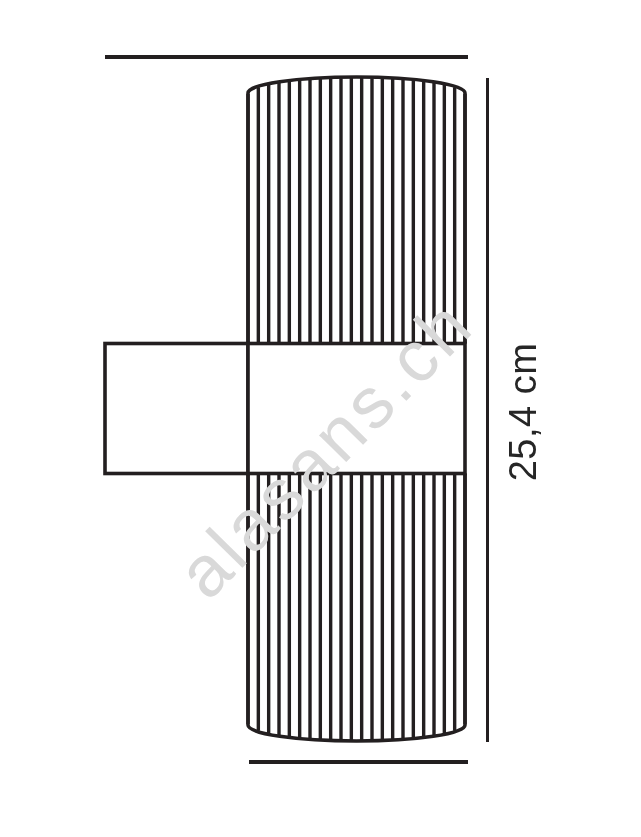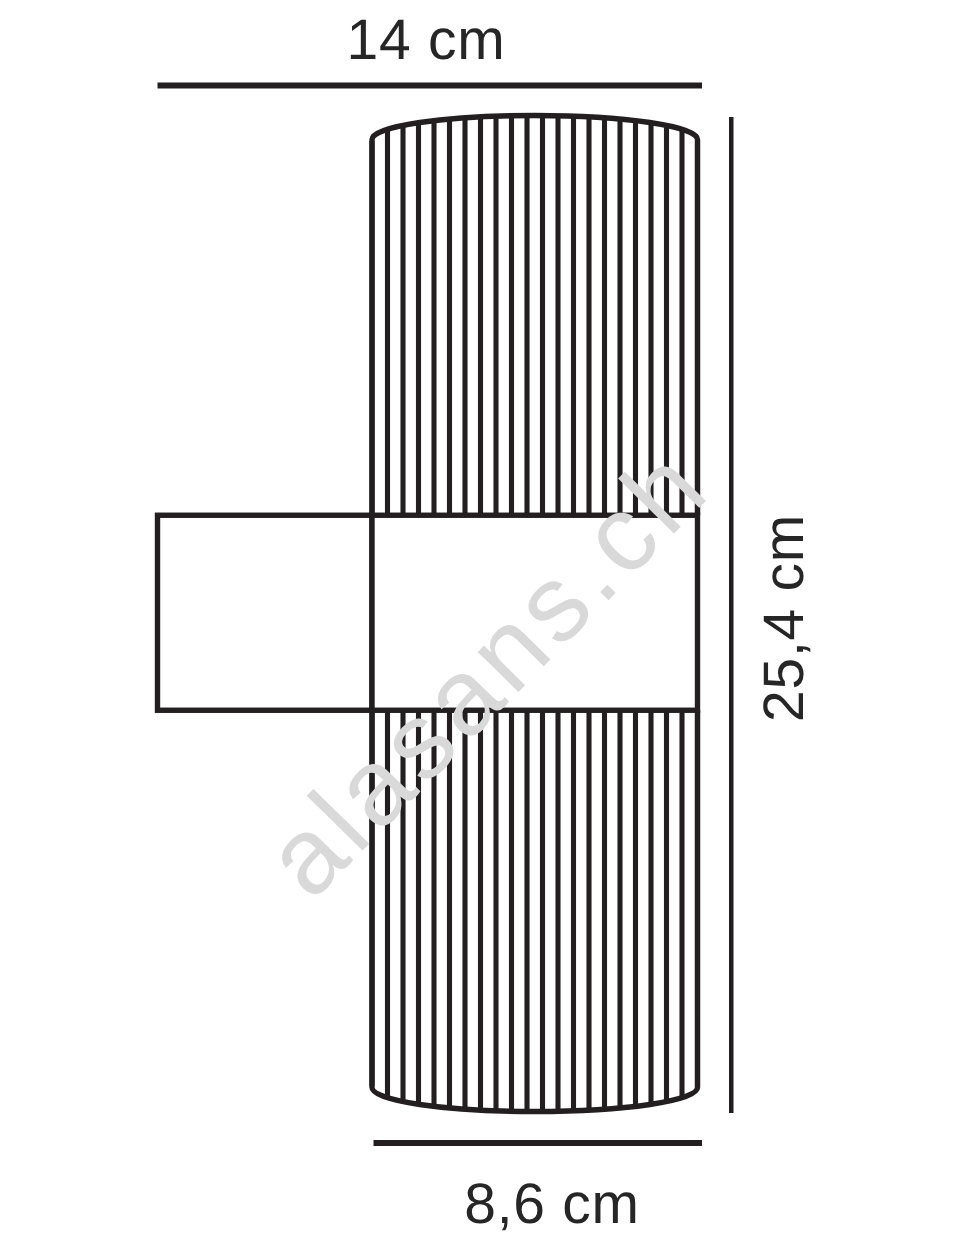--- a/index.html
+++ b/index.html
@@ -111,19 +111,17 @@
       <path d="M 248 473.5 L 248 725 A 108.5 16 0 0 0 465 725 L 465 473.5" fill="none" stroke="#231f20" stroke-width="3.6"></path>
       <rect x="105" y="343.5" width="143" height="130" fill="#ffffff" stroke="#231f20" stroke-width="3.6"></rect>
       <rect x="248" y="343.5" width="217" height="130" fill="#ffffff" stroke="#231f20" stroke-width="3.6"></rect>
       <line x1="105" y1="57" x2="468" y2="57" stroke="#231f20" stroke-width="4"></line>
       <line x1="249" y1="762" x2="468" y2="762" stroke="#231f20" stroke-width="4"></line>
       <line x1="487.5" y1="78" x2="487.5" y2="742" stroke="#231f20" stroke-width="3"></line>
     </svg>
 
   <div class="watermark" style="color: rgb(217, 217, 217);">alasans.ch</div>
 
-  <div class="dim-label top" style="color: rgb(38, 38, 38);">14 cm</div>
 
   <div class="dim-label right" style="color: rgb(38, 38, 38);">25,4 cm</div>
 
-  <div class="dim-label bottom" style="color: rgb(38, 38, 38);">8,6 cm</div>
 
 </div>
 
 </body></html>

